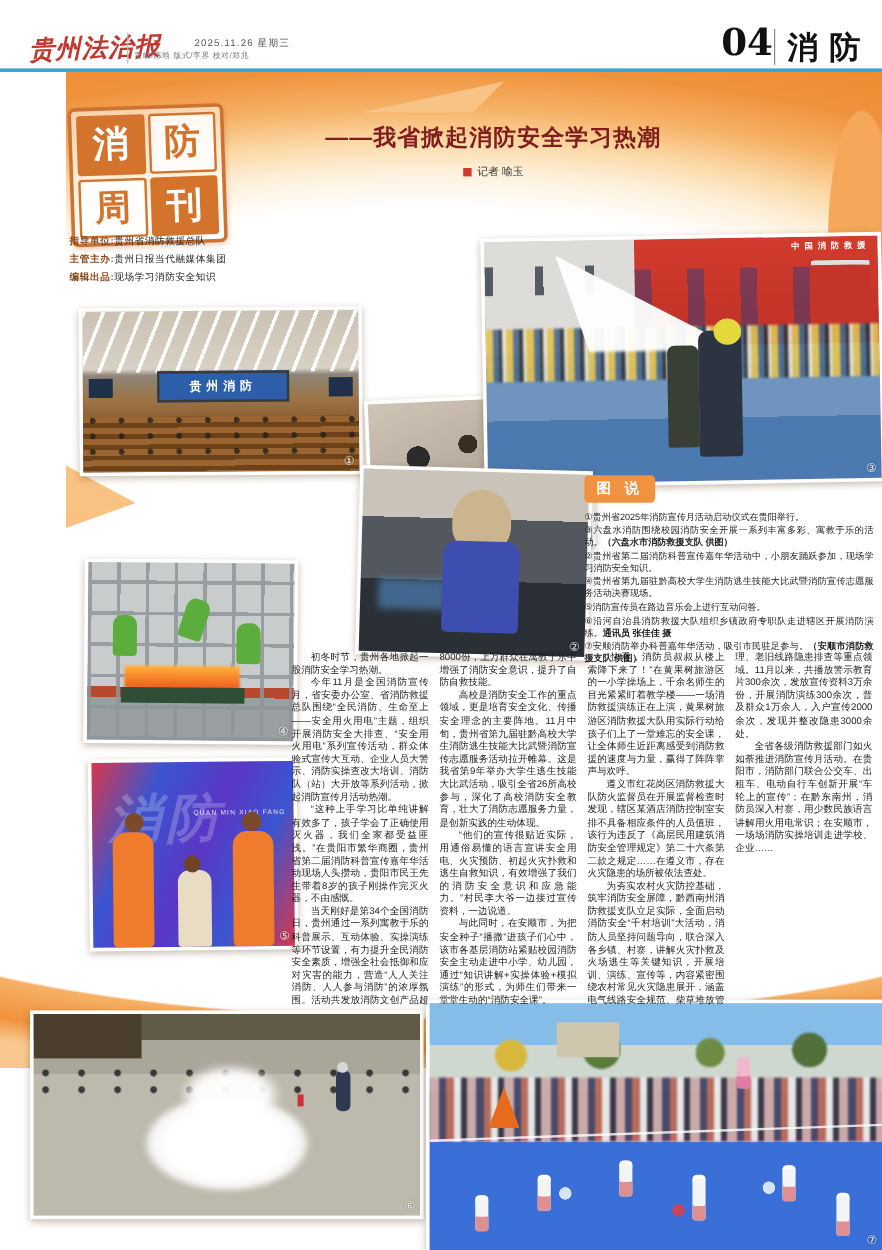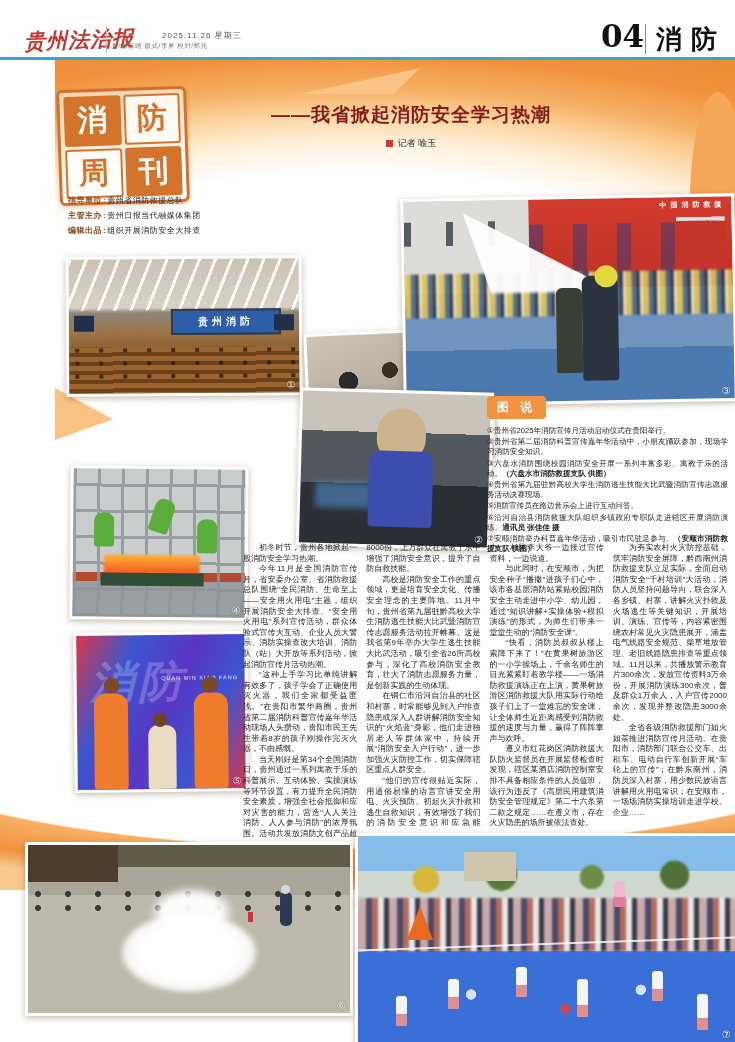--- a/index.html
+++ b/index.html
@@ -33,21 +33,21 @@
   .seal{position:absolute;left:58px;top:88px;width:116px;height:102px;transform:rotate(-2deg);
         display:grid;grid-template-columns:1fr 1fr;grid-template-rows:1fr 1fr;gap:3px;padding:4px;
         border:3px solid #cf7130;border-radius:6px;background:rgba(255,255,255,.55);box-shadow:1px 2px 4px rgba(160,80,10,.25);}
   .seal div{display:flex;align-items:center;justify-content:center;font-weight:bold;font-size:30px;
         font-family:"DejaVu Serif","Liberation Serif",serif;border-radius:3px;}
   .seal .inv{background:#d4732c;color:#fff;}
   .seal .norm{background:rgba(255,255,255,.8);color:#d4732c;border:2px solid #d4732c;}
 
   
   .credits{position:absolute;left:58px;top:196px;width:185px;}
-  .credits p{margin:0 0 5px 10px;font-size:8px;line-height:10px;color:#222;letter-spacing:.5px;font-family:Liberation Mono, monospace;}
+  .credits p{margin:0 0 5px 0;font-size:8px;line-height:10px;color:#222;letter-spacing:.5px;}
   .credits b{color:#8a4a1d;}
 
   
   .head-block{position:absolute;left:196px;top:92px;width:430px;text-align:center;}
   .headline{margin:0;font-size:33px;font-weight:bold;color:#f07d18;letter-spacing:2px;white-space:nowrap;
         text-shadow:1px 1px 0 #fff,-1px -1px 0 #fff,1px -1px 0 #fff,-1px 1px 0 #fff,2px 3px 3px rgba(170,90,10,.35);}
   .subhead{margin:10px 0 0 0;font-size:19px;font-weight:bold;color:#7f1d1d;letter-spacing:1px;}
   .byline{margin:9px 0 0 0;font-size:9px;color:#333;}
   .byline .sq{display:inline-block;width:7px;height:7px;background:#d03a2a;margin-right:5px;vertical-align:middle;}
 
@@ -56,21 +56,21 @@
   .ph{position:relative;width:100%;height:100%;overflow:hidden;}
   .badge{position:absolute;right:4px;bottom:2px;font-size:10px;color:rgba(255,255,255,.92);
          text-shadow:0 0 2px rgba(0,0,0,.6);z-index:5;}
 
   
   .p-meeting{left:66px;top:256px;width:230px;height:134px;transform:rotate(-.4deg);}
   .ph-meeting{background:linear-gradient(180deg,#cbc2b4 0%,#d9d1c5 36%,#8d8578 40%,#9c7445 55%,#7e5026 78%,#6b3f1c 100%);}
   .ph-meeting .lights{position:absolute;left:0;top:0;right:0;height:38%;
       background:repeating-linear-gradient(112deg,rgba(255,255,255,.95) 0 3px,rgba(255,255,255,0) 3px 15px);}
   .ph-meeting .screen{position:absolute;left:27%;top:37%;width:46%;height:17%;background:#2d5ea9;border:2px solid #3a3a3a;
-      display:flex;align-items:center;justify-content:center;color:#fff;font-size:10px;font-weight:bold;letter-spacing:4px;margin-left:40px;}
+      display:flex;align-items:center;justify-content:center;color:#fff;font-size:10px;font-weight:bold;letter-spacing:4px;}
   .ph-meeting .tv{position:absolute;top:42%;width:9%;height:12%;background:#20304a;}
   .ph-meeting .desks{position:absolute;left:0;bottom:0;right:0;height:34%;
       background:repeating-linear-gradient(180deg,#9a6531 0 5px,#6e4218 5px 9px);}
   .ph-meeting .dots{position:absolute;left:0;bottom:6%;right:0;height:30%;opacity:.75;
       background-image:radial-gradient(circle 2.5px at 8px 5px,#1d1d1d 95%,transparent);background-size:24px 13px;}
 
   
   .p-big{left:402px;top:196px;width:328px;height:202px;transform:rotate(-1deg);z-index:3;}
   .ph-big{background:linear-gradient(180deg,#d6dadd 0 30%,#9fb3c4 30% 52%,#6f94bd 52% 74%,#4c7ab0 74% 100%);}
   .ph-big .wall{position:absolute;left:0;top:0;width:38%;height:46%;background:#dddcd8;
@@ -209,21 +209,21 @@
   <div class="seal">
     <div class="inv">消</div>
     <div class="norm">防</div>
     <div class="norm">周</div>
     <div class="inv">刊</div>
   </div>
 
   <div class="credits">
     <p><b>指导单位:</b><span>贵州省消防救援总队</span></p>
     <p><b>主管主办:</b><span>贵州日报当代融媒体集团</span></p>
-    <p><b>编辑出品:</b><span>组织开展消防安全大排查</span></p>
+    <p><b>编辑出品:</b><span>现场学习消防安全知识</span></p>
   </div>
 
   <div class="head-block">
     <div class="subhead">——我省掀起消防安全学习热潮</div>
     <div class="byline"><span class="sq"></span><span>记者 喻玉</span></div>
   </div>
 
   <div class="photo p-meeting">
     <div class="ph ph-meeting">
       <div class="lights"></div>
@@ -290,35 +290,34 @@
       <div class="h2"></div>
       <div class="child"></div>
       <div class="chead"></div>
       <div class="badge">⑤</div>
     </div>
   </div>
 
   <div class="caption-box">
     <div class="caption-label">图 说</div>
     <p><span>①贵州省2025年消防宣传月活动启动仪式在贵阳举行。</span><b></b></p>
+    <p><span>③六盘水消防围绕校园消防安全开展一系列丰富多彩、寓教于乐的活动。</span><b>（六盘水市消防救援支队 供图）</b></p>
     <p><span>②贵州省第二届消防科普宣传嘉年华活动中，小朋友踊跃参加，现场学习消防安全知识。</span><b></b></p>
-    <p><span>③六盘水消防围绕校园消防安全开展一系列丰富多彩、寓教于乐的活动。</span><b>（六盘水市消防救援支队 供图）</b></p>
     <p><span>④贵州省第九届驻黔高校大学生消防逃生技能大比武暨消防宣传志愿服务活动决赛现场。</span><b></b></p>
     <p><span>⑤消防宣传员在路边音乐会上进行互动问答。</span><b></b></p>
     <p><span>⑥沿河自治县消防救援大队组织乡镇政府专职队走进辖区开展消防演练。</span><b>通讯员 张佳佳 摄</b></p>
     <p><span>⑦安顺消防举办科普嘉年华活动，吸引市民驻足参与。</span><b>（安顺市消防救援支队 供图）</b></p>
   </div>
 
   <div class="article">
     <p>初冬时节，贵州各地掀起一股消防安全学习热潮。</p>
     <p>今年11月是全国消防宣传月，省安委办公室、省消防救援总队围绕“全民消防、生命至上——安全用火用电”主题，组织开展消防安全大排查、“安全用火用电”系列宣传活动，群众体验式宣传大互动、企业人员大警示、消防实操查改大培训、消防队（站）大开放等系列活动，掀起消防宣传月活动热潮。</p>
     <p>“这种上手学习比单纯讲解有效多了，孩子学会了正确使用灭火器，我们全家都受益匪浅。”在贵阳市繁华商圈，贵州省第二届消防科普宣传嘉年华活动现场人头攒动，贵阳市民王先生带着8岁的孩子刚操作完灭火器，不由感慨。</p>
     <p>当天刚好是第34个全国消防日，贵州通过一系列寓教于乐的科普展示、互动体验、实操演练等环节设置，有力提升全民消防安全素质，增强全社会抵御和应对灾害的能力，营造“人人关注消防、人人参与消防”的浓厚氛围。活动共发放消防文创产品超8000份，上万群众在寓教于乐中增强了消防安全意识，提升了自防自救技能。</p>
     <p>高校是消防安全工作的重点领域，更是培育安全文化、传播安全理念的主要阵地。11月中旬，贵州省第九届驻黔高校大学生消防逃生技能大比武暨消防宣传志愿服务活动拉开帷幕。这是我省第9年举办大学生逃生技能大比武活动，吸引全省26所高校参与，深化了高校消防安全教育，壮大了消防志愿服务力量，是创新实践的生动体现。</p>
-    <p>在铜仁市沿河自治县的社区和村寨，时常能够见到入户排查隐患或深入人群讲解消防安全知识的“火焰蓝”身影，他们走进独居老人等群体家中，持续开展“消防安全入户行动”，进一步加强火灾防控工作，切实保障辖区重点人群安全。</p>
     <p>“他们的宣传很贴近实际，用通俗易懂的语言宣讲安全用电、火灾预防、初起火灾扑救和逃生自救知识，有效增强了我们的消防安全意识和应急能力。”村民李大爷一边接过宣传资料，一边说道。</p>
     <p>与此同时，在安顺市，为把安全种子“播撒”进孩子们心中，该市各基层消防站紧贴校园消防安全主动走进中小学、幼儿园，通过“知识讲解+实操体验+模拟演练”的形式，为师生们带来一堂堂生动的“消防安全课”。</p>
     <p>“快看，消防员叔叔从楼上索降下来了！”在黄果树旅游区的一小学操场上，千余名师生的目光紧紧盯着教学楼——一场消防救援演练正在上演，黄果树旅游区消防救援大队用实际行动给孩子们上了一堂难忘的安全课，让全体师生近距离感受到消防救援的速度与力量，赢得了阵阵掌声与欢呼。</p>
     <p>遵义市红花岗区消防救援大队防火监督员在开展监督检查时发现，辖区某酒店消防控制室安排不具备相应条件的人员值班，该行为违反了《高层民用建筑消防安全管理规定》第二十六条第二款之规定……在遵义市，存在火灾隐患的场所被依法查处。</p>
     <p>为夯实农村火灾防控基础，筑牢消防安全屏障，黔西南州消防救援支队立足实际，全面启动消防安全“千村培训”大活动，消防人员坚持问题导向，联合深入各乡镇、村寨，讲解火灾扑救及火场逃生等关键知识，开展培训、演练、宣传等，内容紧密围绕农村常见火灾隐患展开，涵盖电气线路安全规范、柴草堆放管理、老旧线路隐患排查等重点领域。11月以来，共播放警示教育片300余次，发放宣传资料3万余份，开展消防演练300余次，普及群众1万余人，入户宣传2000余次，发现并整改隐患3000余处。</p>
     <p>全省各级消防救援部门如火如荼推进消防宣传月活动。在贵阳市，消防部门联合公交车、出租车、电动自行车创新开展“车轮上的宣传”；在黔东南州，消防员深入村寨，用少数民族语言讲解用火用电常识；在安顺市，一场场消防实操培训走进学校、企业……</p>
 
   </div>
 
   <div class="photo p-smoke">

